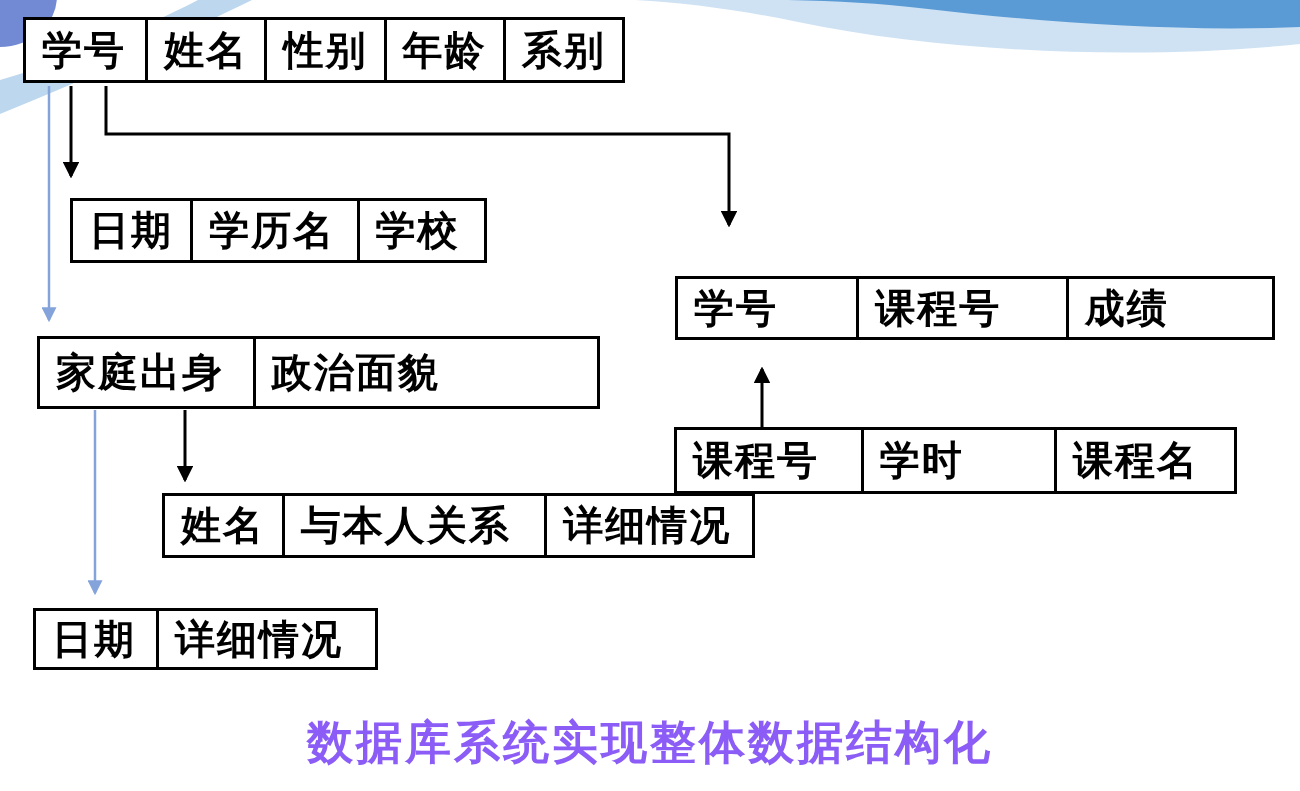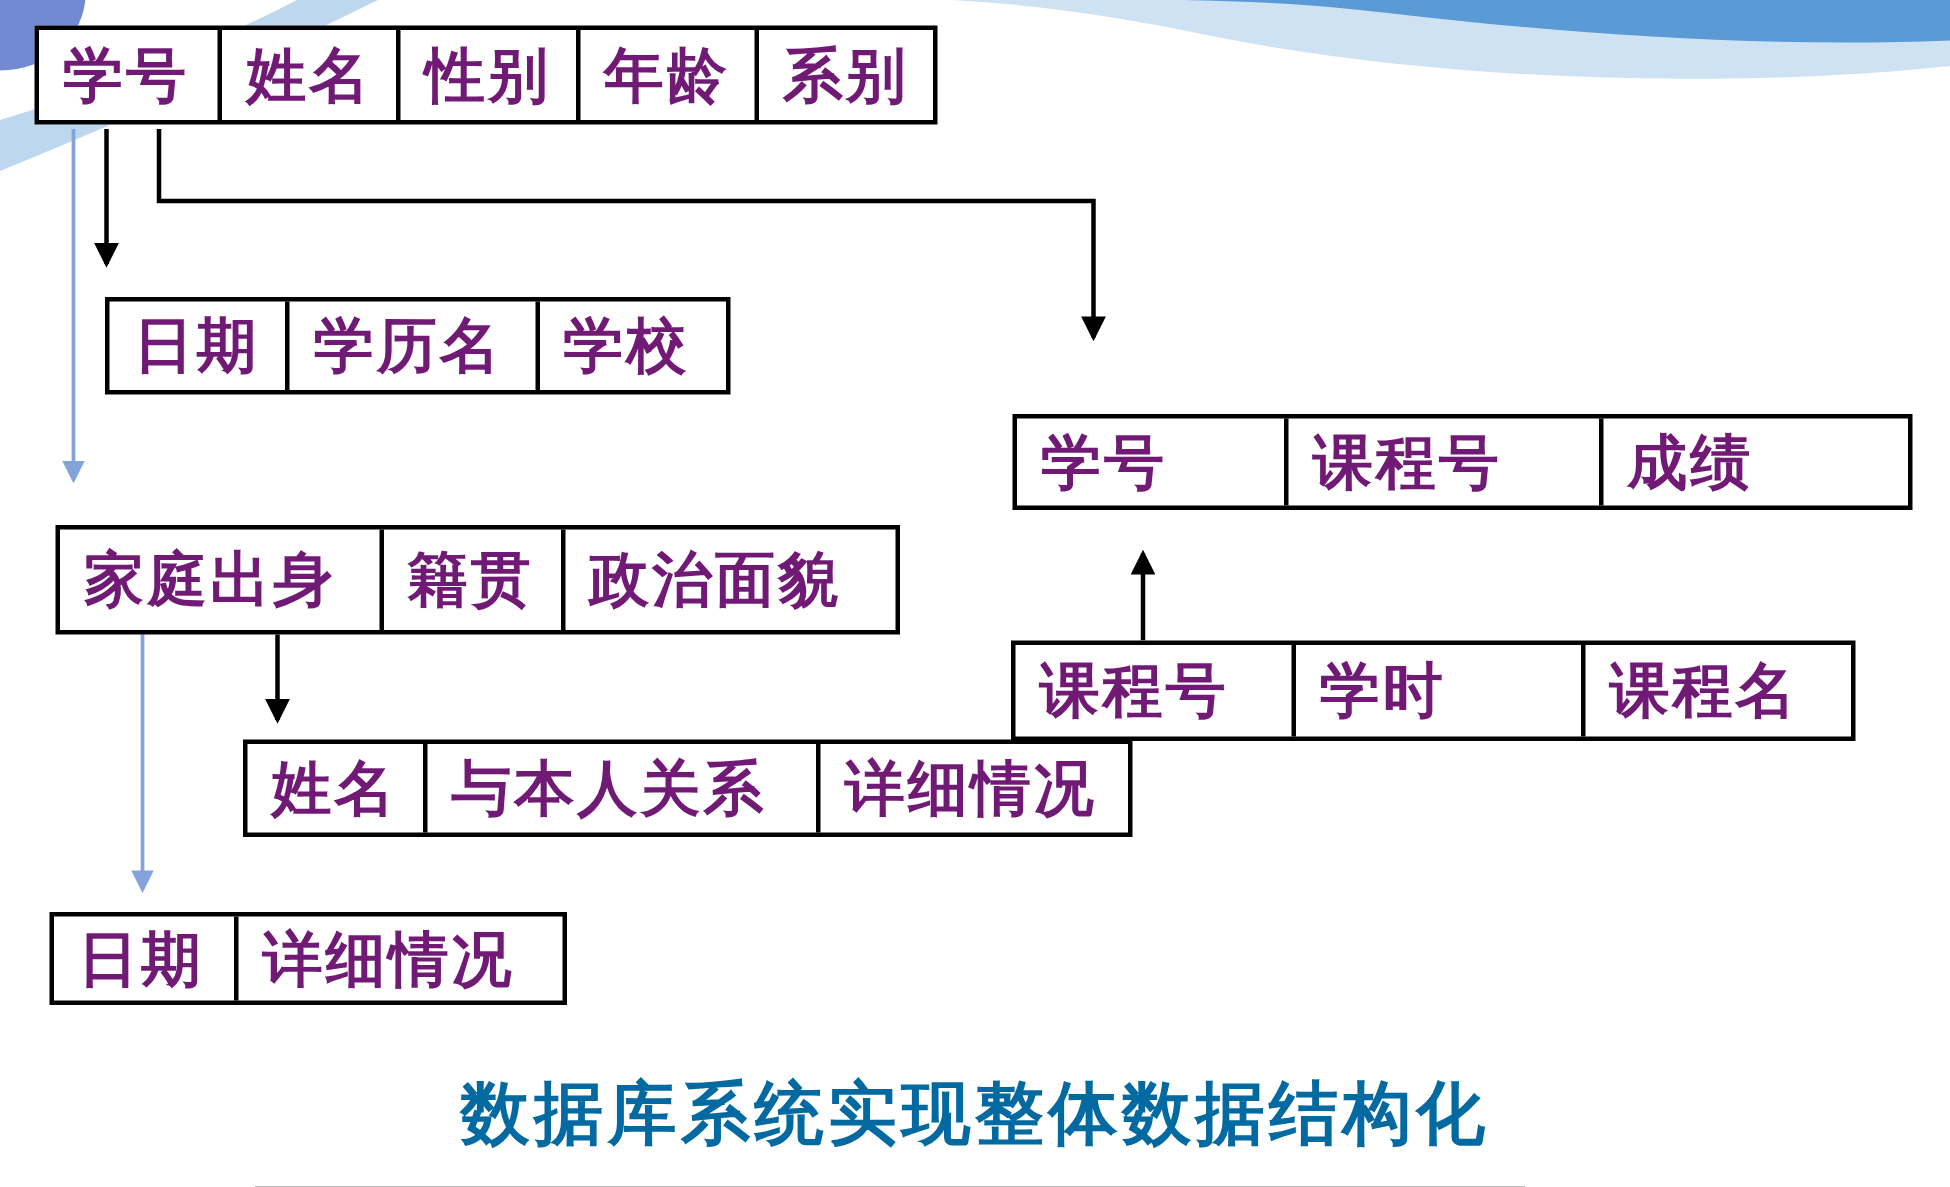--- a/index.html
+++ b/index.html
@@ -23,43 +23,43 @@
     background:#fff;
     z-index:3;
   }
   .dtable .cell{
     box-sizing:border-box;
     display:flex;
     align-items:center;
     padding-left:16px;
     font-size:40px;
     font-weight:bold;
-    color:#701a75;
+    color:#000000;
     letter-spacing:2px;
     white-space:nowrap;
     overflow:hidden;
     border-left:3px solid #000;
   }
   .dtable .cell:first-child{border-left:none;}
   .caption{
     position:absolute;
     left:35px;top:712px;width:1230px;
     text-align:center;
     font-size:46px;
     font-weight:bold;
-    color:#0369a1;
+    color:#8b5cf6;
     letter-spacing:3px;
     z-index:3;
   }
   
   #t-student{left:23px;top:17px;width:602px;height:66px;}
   #t-student .cell{width:20%;}
   #t-education{left:70px;top:198px;width:417px;height:65px;}
   #t-course-score{left:675px;top:276px;width:600px;height:64px;}
-  #t-family{left:37px;top:350px;width:563px;height:73px;font-family:Liberation Serif, serif;}
+  #t-family{left:37px;top:336px;width:563px;height:73px;font-family:Liberation Serif, serif;}
   #t-course{left:674px;top:427px;width:563px;height:67px;z-index:4;}
   #t-family-member{left:162px;top:493px;width:593px;height:65px;}
   #t-reward{left:33px;top:608px;width:345px;height:62px;}
 </style>
 </head>
 <body>
 
 <div class="slide">
 
   <svg class="bg-layer" viewBox="0 0 1300 791">
@@ -107,21 +107,20 @@
   </div>
 
   <div class="dtable" id="t-course-score">
     <div class="cell" style="width:30%">学号</div>
     <div class="cell" style="width:35.3%">课程号</div>
     <div class="cell" style="width:34.7%">成绩</div>
   </div>
 
   <div class="dtable" id="t-family">
     <div class="cell" style="width:38.2%">家庭出身</div>
-    <div class="cell" style="width:21.7%">籍贯</div>
     <div class="cell" style="width:40.1%">政治面貌</div>
   </div>
 
   <div class="dtable" id="t-course">
     <div class="cell" style="width:33%">课程号</div>
     <div class="cell" style="width:34.7%">学时</div>
     <div class="cell" style="width:32.3%">课程名</div>
   </div>
 
   <div class="dtable" id="t-family-member">

